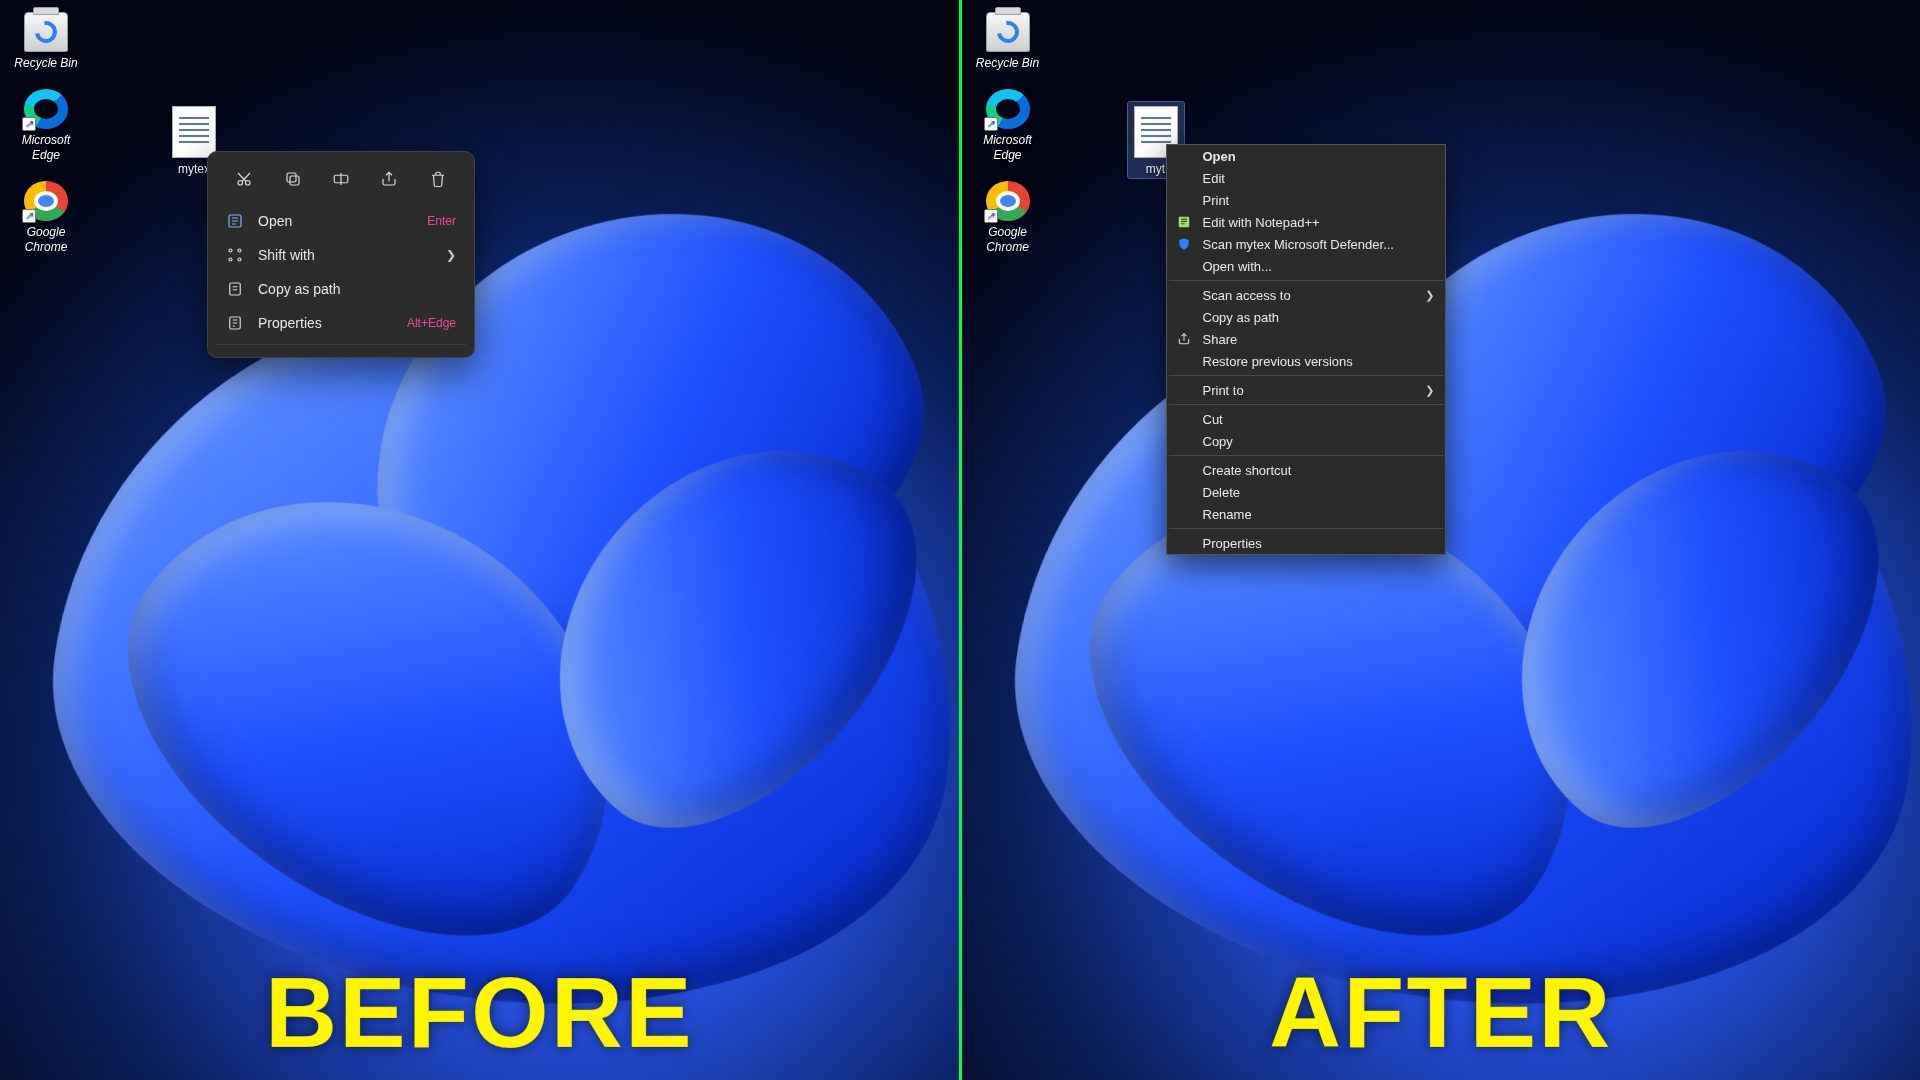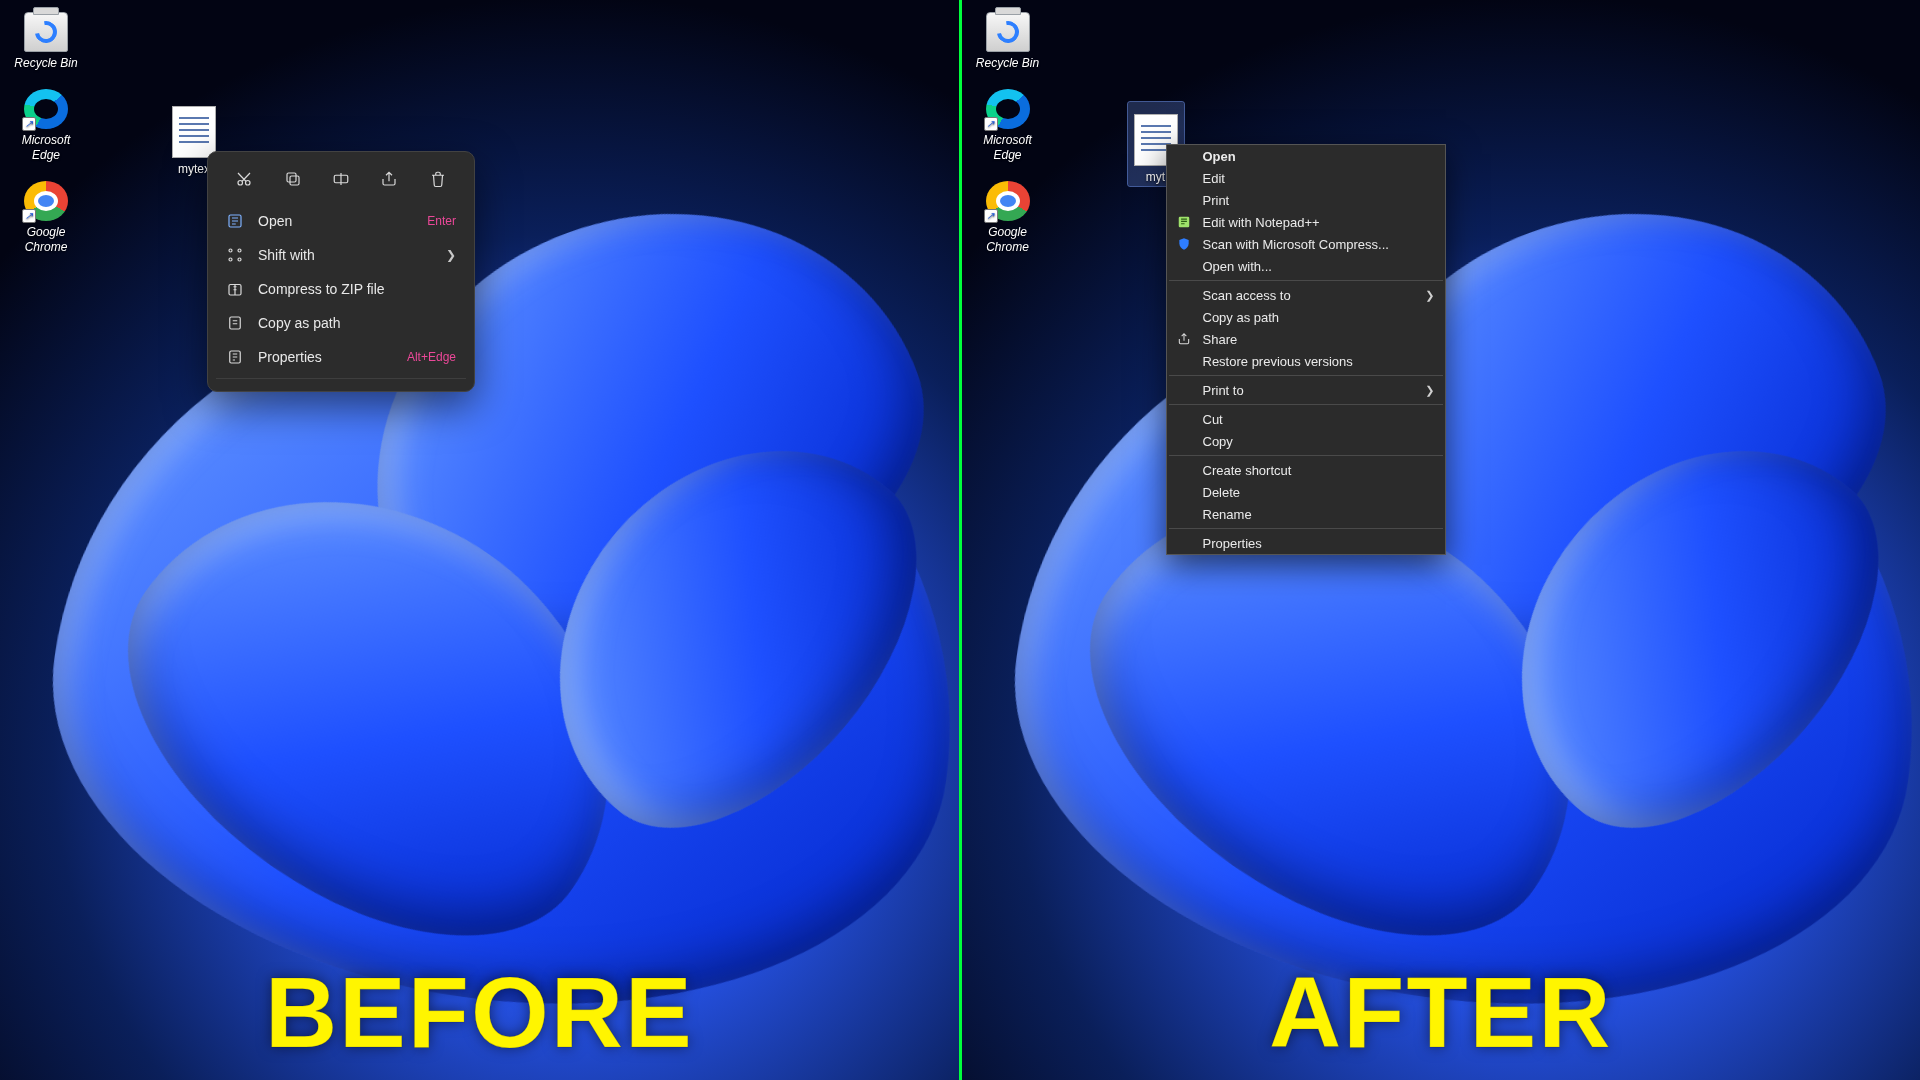--- a/index.html
+++ b/index.html
@@ -115,21 +115,21 @@
     position:relative;
   }
   .file .page::before{
     content:""; position:absolute; top:10px; left:6px; right:6px; height:2px;
     background:#5a78b0;
     box-shadow: 0 6px 0 #5a78b0, 0 12px 0 #5a78b0, 0 18px 0 #5a78b0, 0 24px 0 #5a78b0;
   }
   .file.selected{
     background: rgba(120,160,255,.25);
     outline:1px solid rgba(120,160,255,.55);
-    padding:12px 6px 2px; border-radius:2px;
+    padding:4px 6px 2px; border-radius:2px;
   }
 
   
   .ctx11 {
     position:absolute;
     width:268px;
     background:#2c2c2c;
     border:1px solid #424242;
     border-radius:10px;
     color:#e8e8e8;
@@ -287,29 +287,20 @@
               <circle cx="6" cy="18" r="2"></circle>
               <circle cx="18" cy="18" r="2"></circle>
             </svg>
         </span>
         <span class="txt">Shift with</span>
         <span class="chev">❯</span>
       </div>
       <div class="row">
         <span class="ic">
           <svg width="18" height="18" viewBox="0 0 24 24" fill="none" stroke="#d9d9d9" stroke-width="1.6">
-              <rect x="4" y="6" width="16" height="14" rx="2"></rect>
-              <path d="M12 6v14M10 9h4M10 13h4"></path>
-            </svg>
-        </span>
-        <span class="txt">Compress to ZIP file</span>
-      </div>
-      <div class="row">
-        <span class="ic">
-          <svg width="18" height="18" viewBox="0 0 24 24" fill="none" stroke="#d9d9d9" stroke-width="1.6">
               <rect x="5" y="4" width="14" height="16" rx="2"></rect>
               <path d="M9 9h6M9 13h6"></path>
             </svg>
         </span>
         <span class="txt">Copy as path</span>
       </div>
       <div class="row">
         <span class="ic">
           <svg width="18" height="18" viewBox="0 0 24 24" fill="none" stroke="#d9d9d9" stroke-width="1.6">
               <rect x="5" y="4" width="14" height="16" rx="2"></rect>
@@ -380,21 +371,21 @@
             </svg>
         </span>
         <span class="txt">Edit with Notepad++</span>
       </div>
       <div class="row">
         <span class="ic">
           <svg width="14" height="14" viewBox="0 0 24 24">
               <path d="M12 2l8 3v6c0 5-3.5 9-8 11-4.5-2-8-6-8-11V5l8-3z" fill="#2e7dff"></path>
             </svg>
         </span>
-        <span class="txt">Scan with Microsoft Compress...</span>
+        <span class="txt">Scan mytex Microsoft Defender...</span>
       </div>
       <div class="row">
           <span class="ic"></span>
           <span class="txt">Open with...</span>
         </div>
       <div class="sep"></div>
       <div class="row">
           <span class="ic"></span>
           <span class="txt">Scan access to</span>
           <span class="ar">❯</span>

